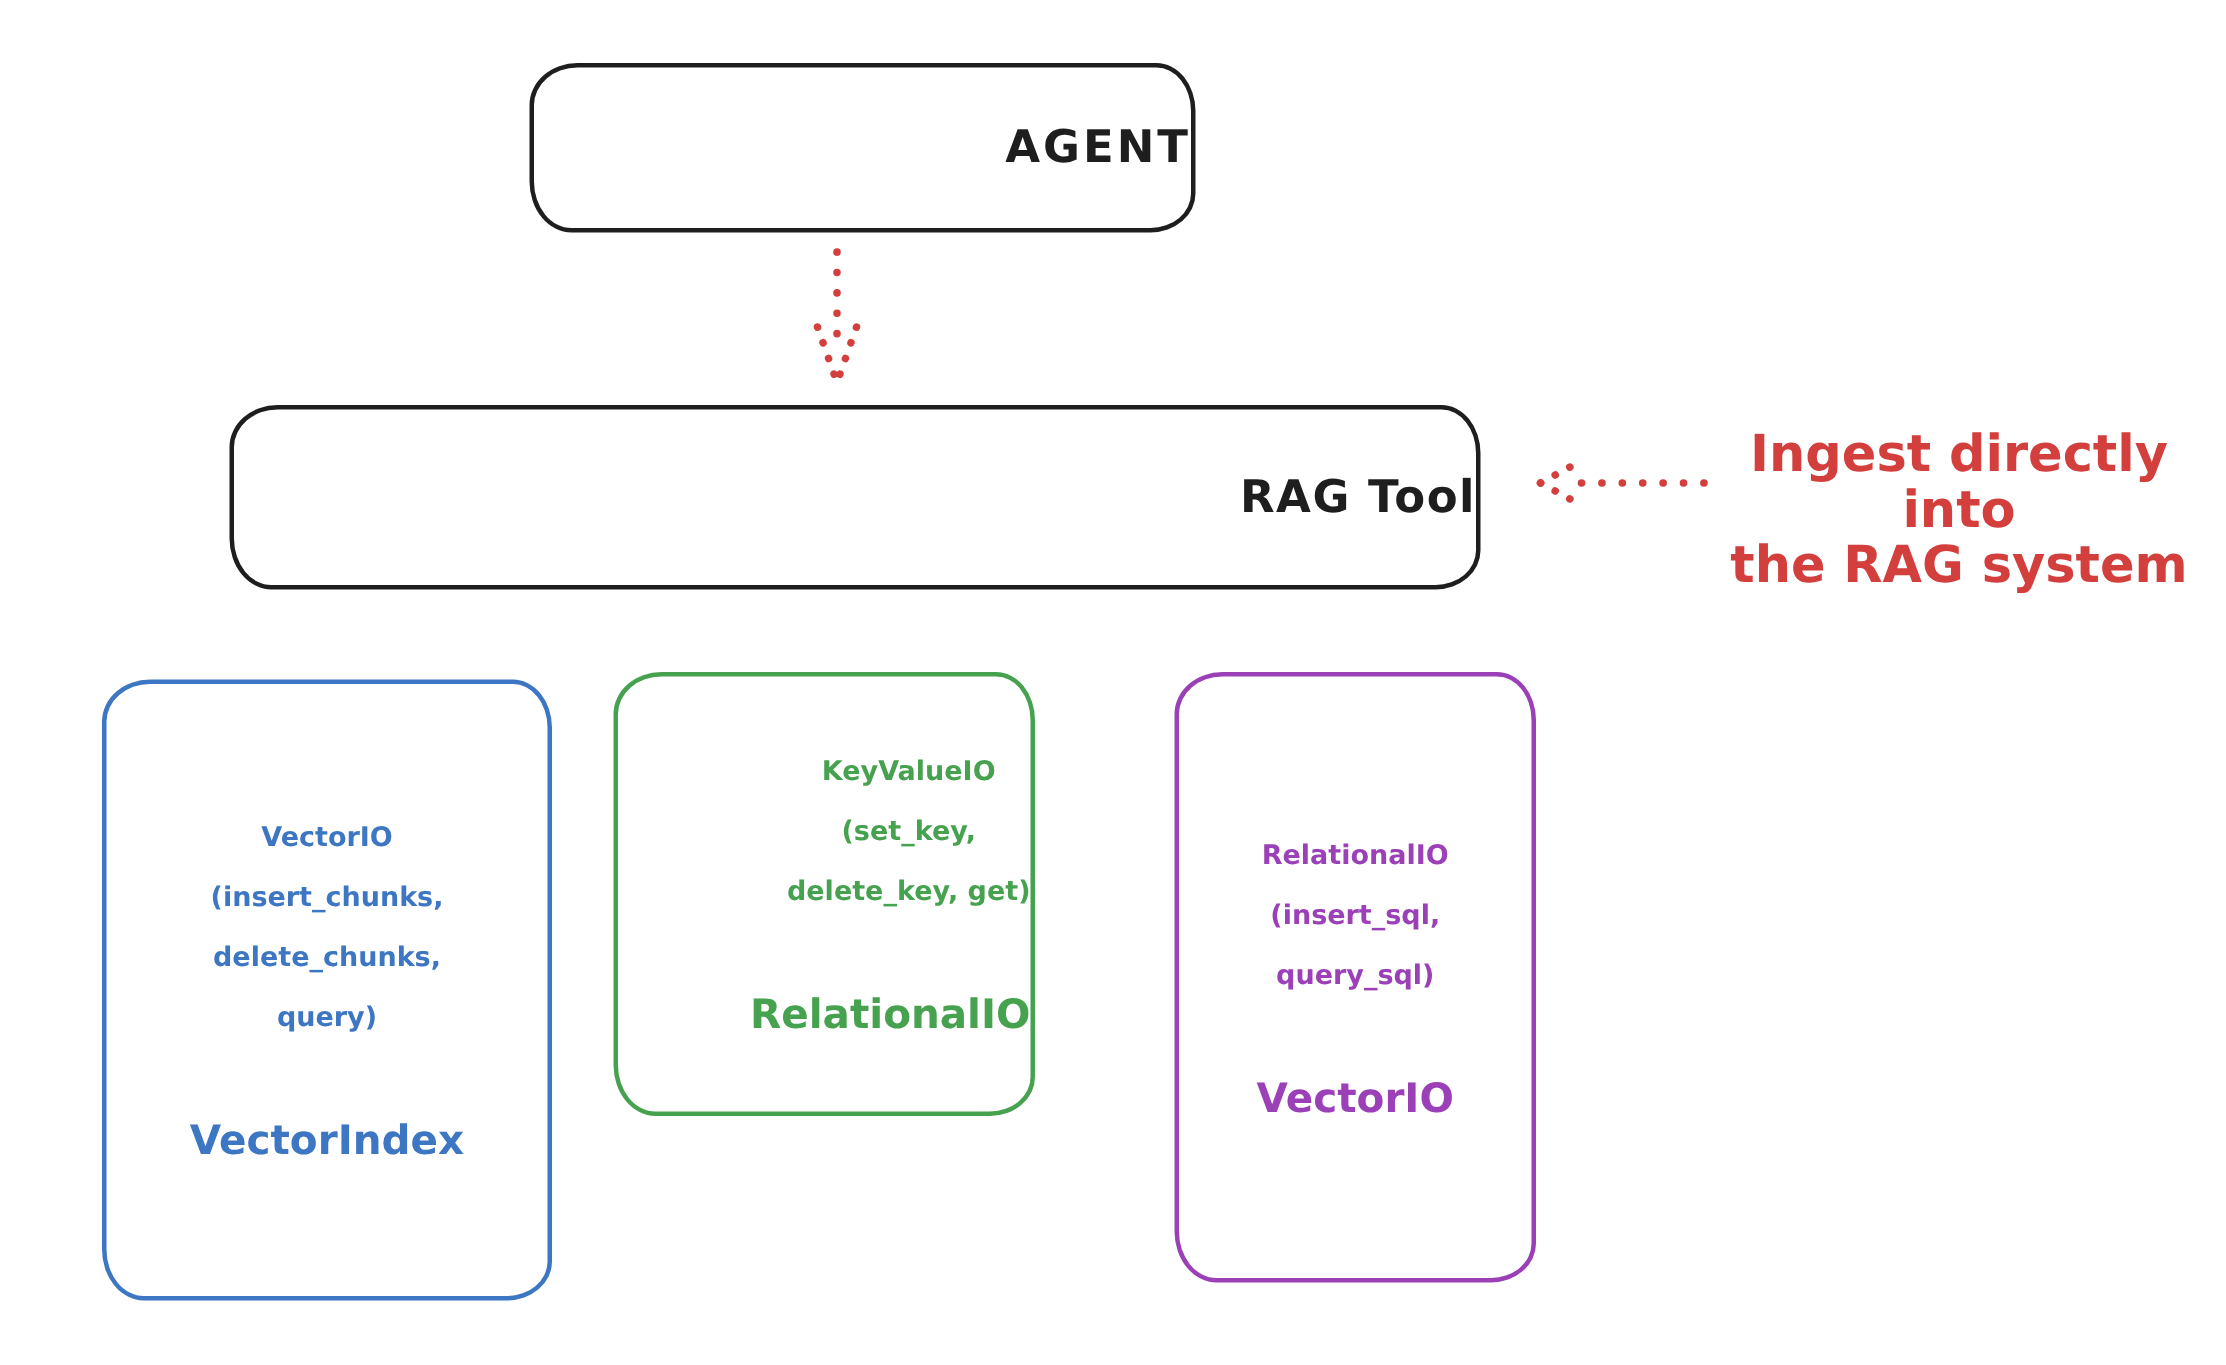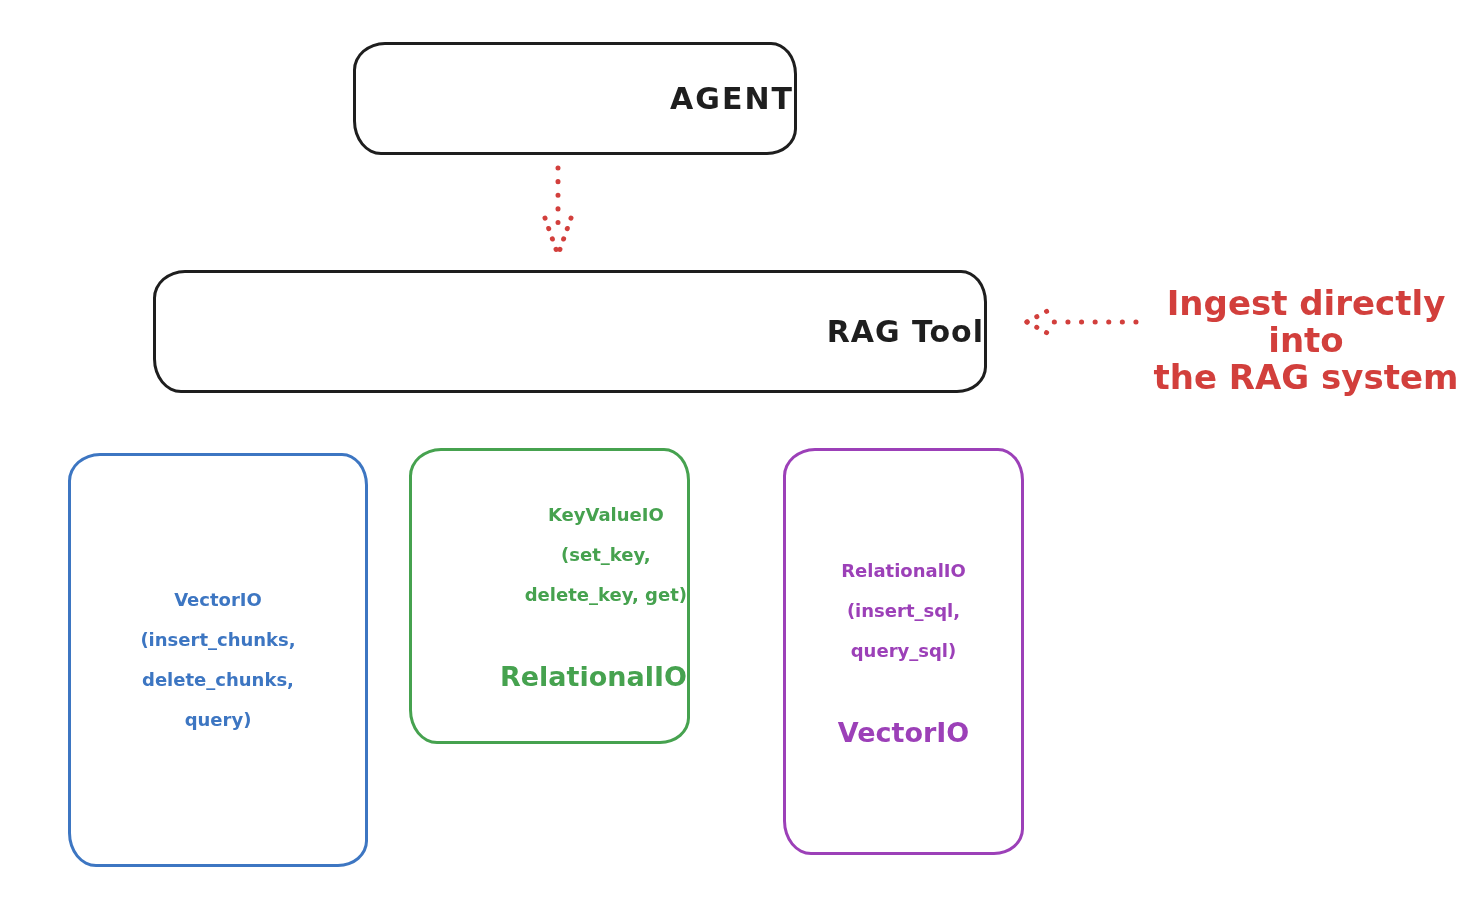--- a/index.html
+++ b/index.html
@@ -114,20 +114,21 @@
   </svg>
 
   <div class="annotation">Ingest directly into
 the RAG system</div>
 
   <div class="node sketch blue-node io-vector">
     <div class="io-methods">VectorIO
 (insert_chunks,
 delete_chunks,
 query)</div>
+    <div class="io-index">VectorIndex</div>
   </div>
 
   <div class="node sketch green-node io-keyvalue">
     <div class="io-methods">KeyValueIO
 (set_key,
 delete_key, get)</div>
     <div class="io-index">RelationalIO</div>
   </div>
 
   <div class="node sketch purple-node io-relational">

